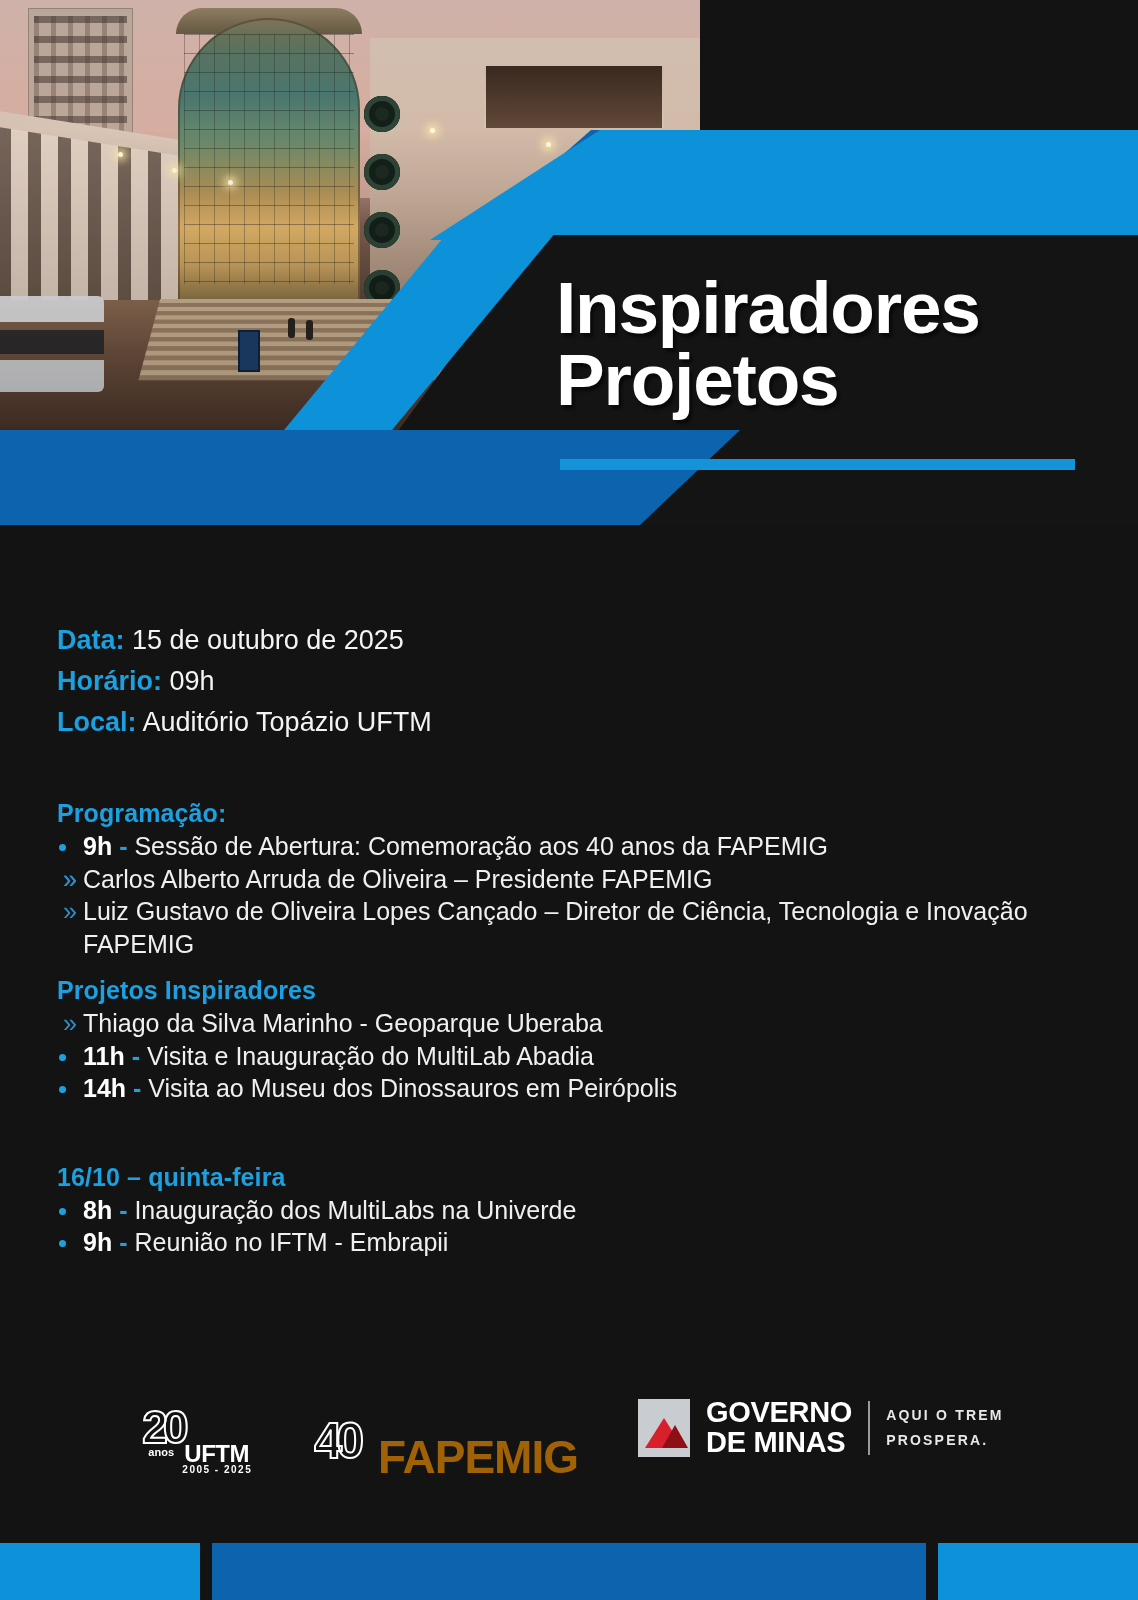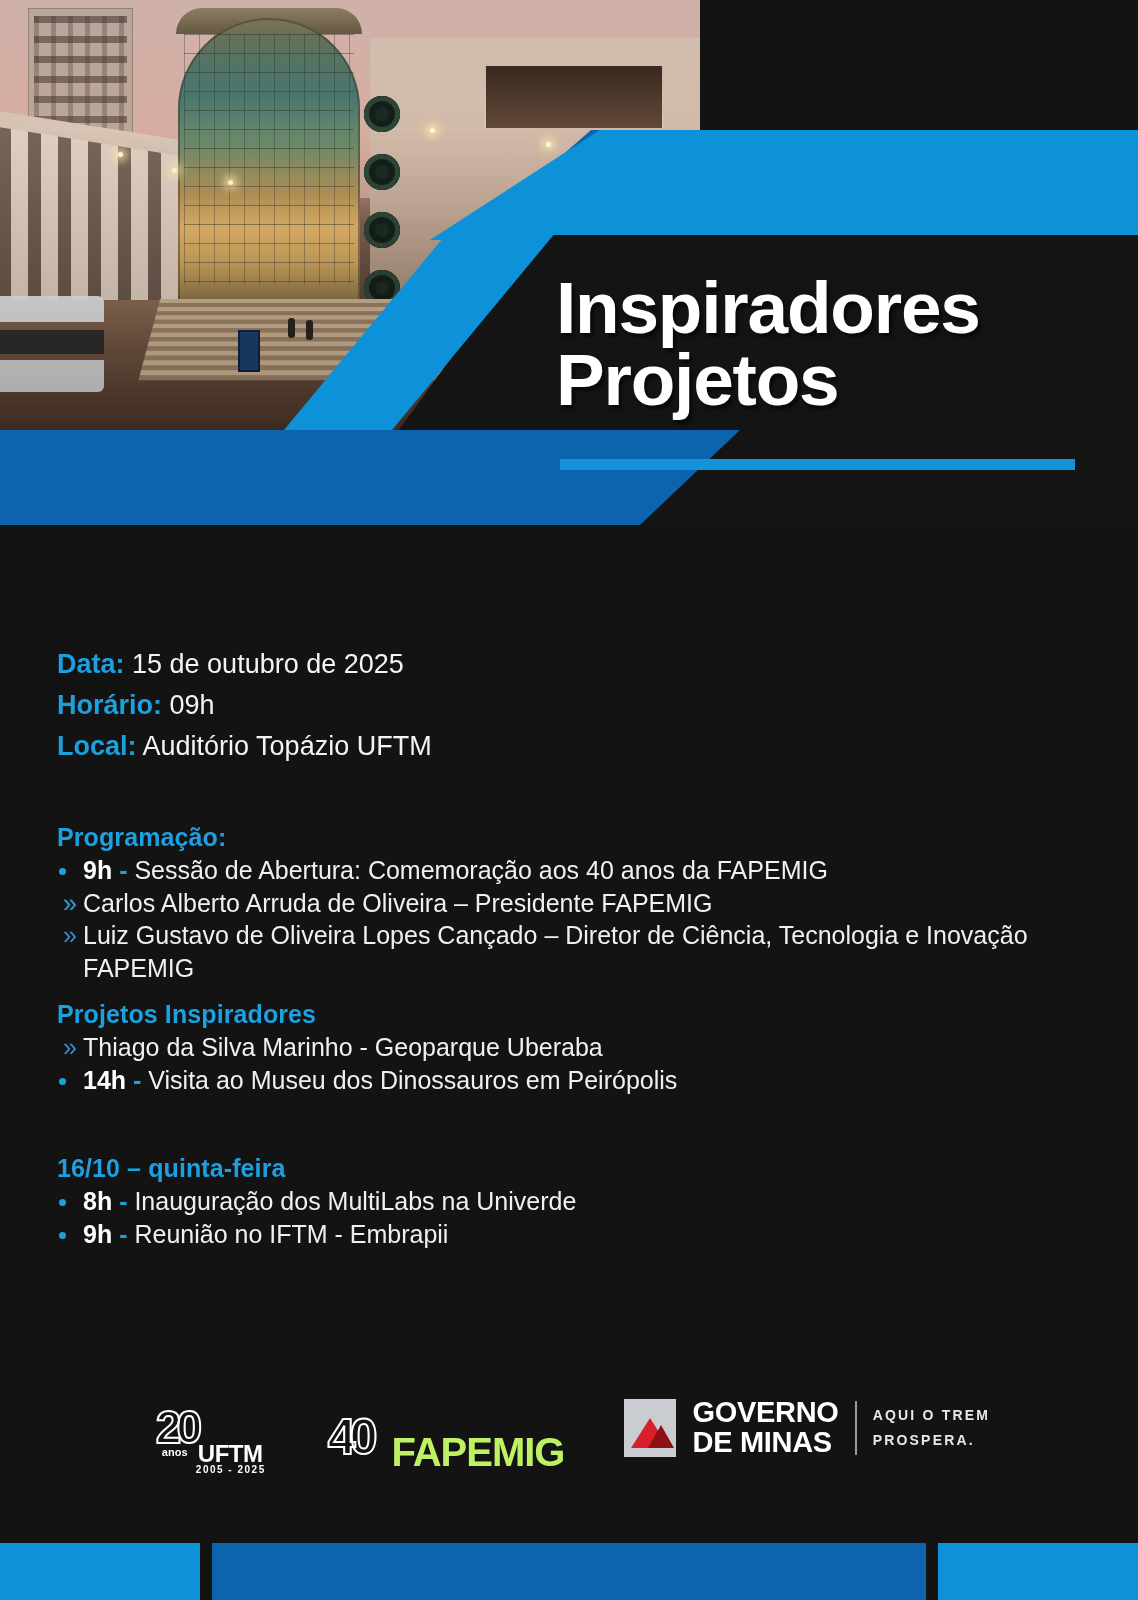--- a/index.html
+++ b/index.html
@@ -165,21 +165,21 @@
     text-shadow:3px 4px 3px rgba(0,0,0,.55);
     white-space:nowrap;
   }
   .title-rule {
     position:absolute; left:560px; top:459px;
     width:515px; height:11px; background:#1593D8;
   }
 
   
   .content {
-    position:absolute; left:57px; top:644px; width:1030px;
+    position:absolute; left:57px; top:620px; width:1030px;
     color:#f2f2f2;
   }
   .meta { margin-bottom:56px; }
   .meta-row {
     font-size:27px; line-height:1.52; color:#f4f4f4; white-space:nowrap;
   }
   .meta-row b { color:#1CA0E0; font-weight:bold; }
 
   .sec-head {
     font-size:25px; font-weight:bold; color:#1CA0E0;
@@ -228,21 +228,21 @@
   .uftm-years {
     position:absolute; left:48px; top:66px;
     font-size:10px; font-weight:bold; color:#fff; letter-spacing:1.5px;
   }
 
   .logo-fapemig { display:flex; align-items:center; gap:20px; color:#fff; }
   .fap-40 {
     font-size:50px; font-weight:bold; letter-spacing:-6px;
     color:transparent; -webkit-text-stroke:2px #ffffff;
   }
-  .fap-name { font-size:40px; font-weight:bold; letter-spacing:-1px; color:#bef264;margin-top:32px; }
+  .fap-name { font-size:46px; font-weight:bold; letter-spacing:-1px; color:#a16207;margin-top:32px; }
 
   .logo-gov { display:flex; align-items:center; gap:16px; }
   .gov-mark {
     width:52px; height:58px; background:#c9ccd1;
     position:relative; overflow:hidden;
   }
   .gov-mark::before {
     content:""; position:absolute; left:7px; bottom:9px;
     border-left:19px solid transparent; border-right:19px solid transparent;
     border-bottom:30px solid #d7202b;
@@ -343,20 +343,21 @@
     <ul class="prog" id="list-programacao">
         <li><span class="dot"></span><span class="hour">9h</span> <span class="dash">-</span> <span>Sessão de Abertura: Comemoração aos 40 anos da FAPEMIG</span></li>
         <li><span class="guil">»</span></li>
         <li><span class="guil">»</span><span>Carlos Alberto Arruda de Oliveira – Presidente FAPEMIG</span></li>
         <li class="wrap"><span class="guil">»</span><span>Luiz Gustavo de Oliveira Lopes Cançado – Diretor de Ciência, Tecnologia e Inovação FAPEMIG</span></li>
       </ul>
 
     <div class="sec-head spaced">Projetos Inspiradores</div>
     <ul class="prog" id="list-projetos">
         <li><span class="guil">»</span><span>Thiago da Silva Marinho - Geoparque Uberaba</span></li>
+        <li><span class="dot"></span><span class="hour">11h</span> <span class="dash">-</span> <span>Visita e Inauguração do MultiLab Abadia</span></li>
         <li><span class="dot"></span><span class="hour">14h</span> <span class="dash">-</span> <span>Visita ao Museu dos Dinossauros em Peirópolis</span></li>
       </ul>
 
     <div class="sec-head gap">16/10 – quinta-feira</div>
     <ul class="prog" id="list-dia16">
         <li><span class="dot"></span><span class="hour">8h</span> <span class="dash">-</span> <span>Inauguração dos MultiLabs na Univerde</span></li>
         <li><span class="dot"></span><span class="hour">9h</span> <span class="dash">-</span> <span>Reunião no IFTM - Embrapii</span></li>
       </ul>
   </div>
 

